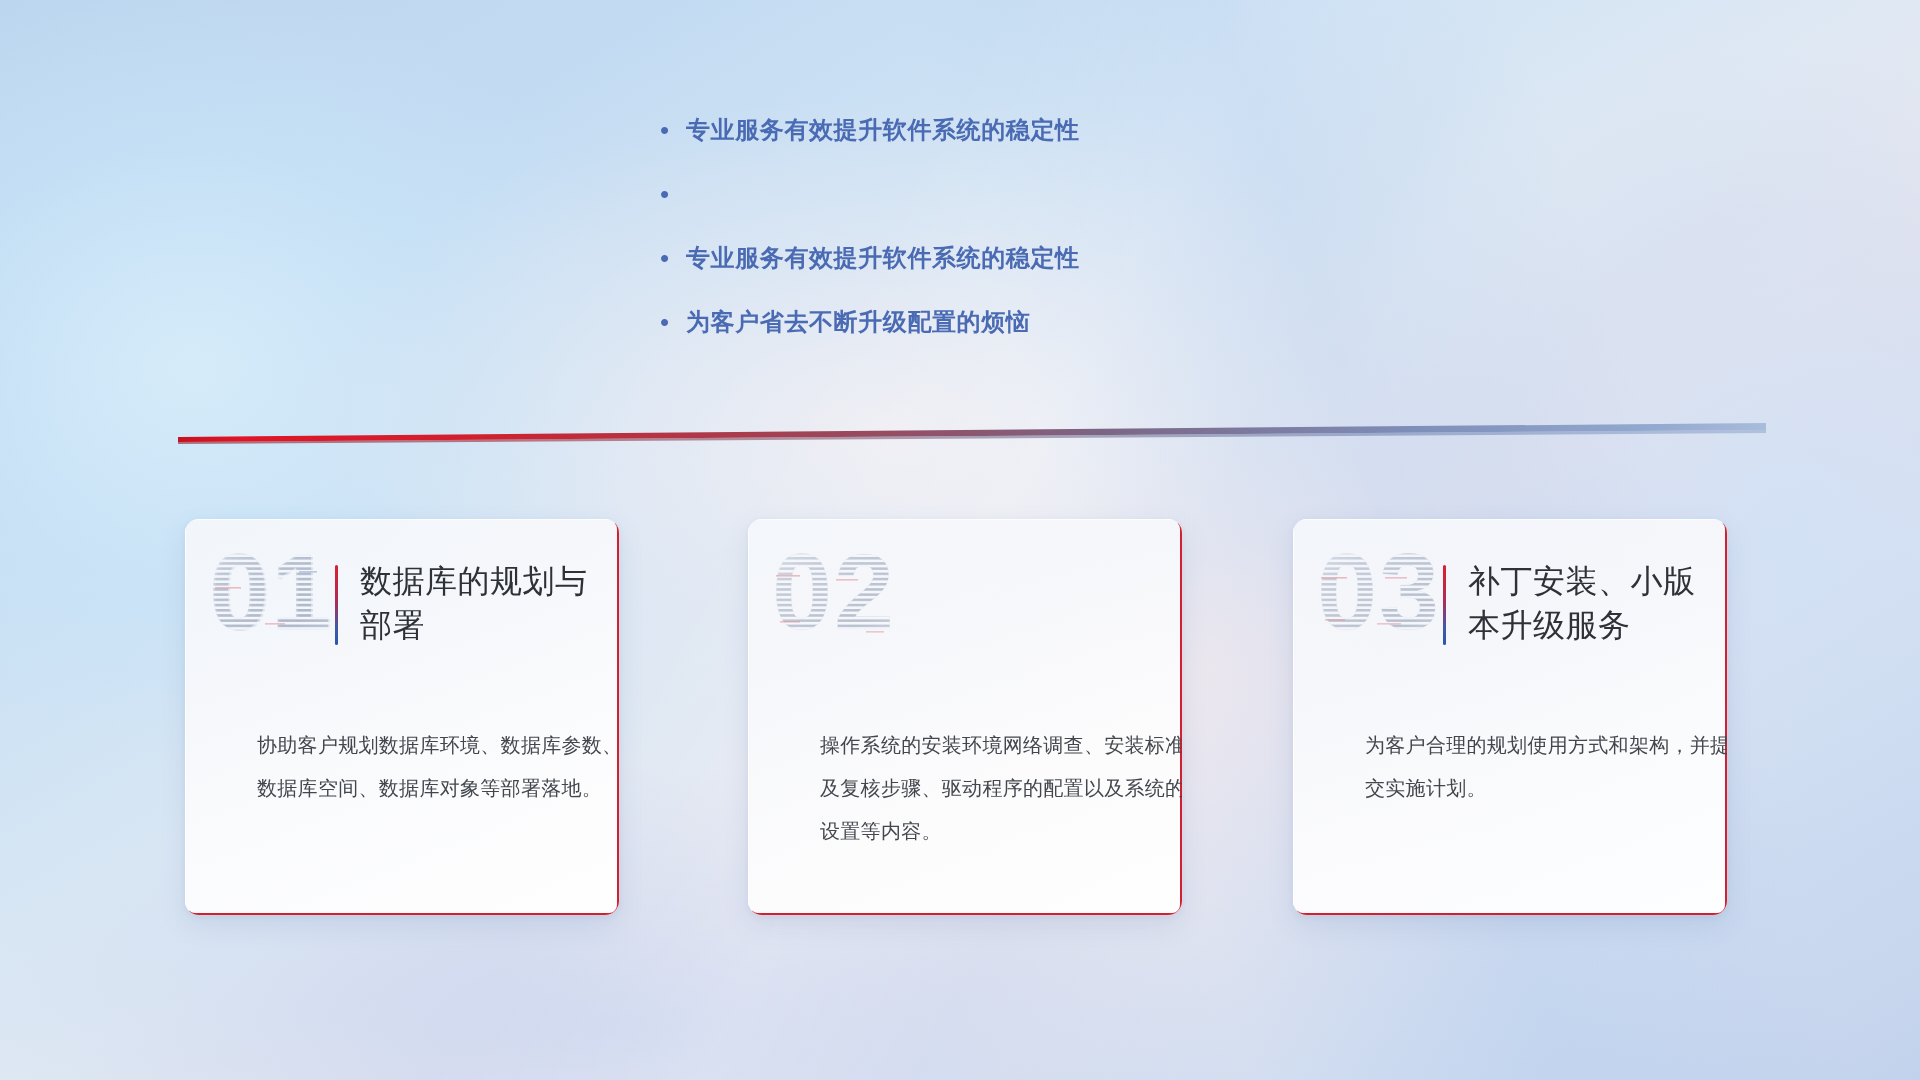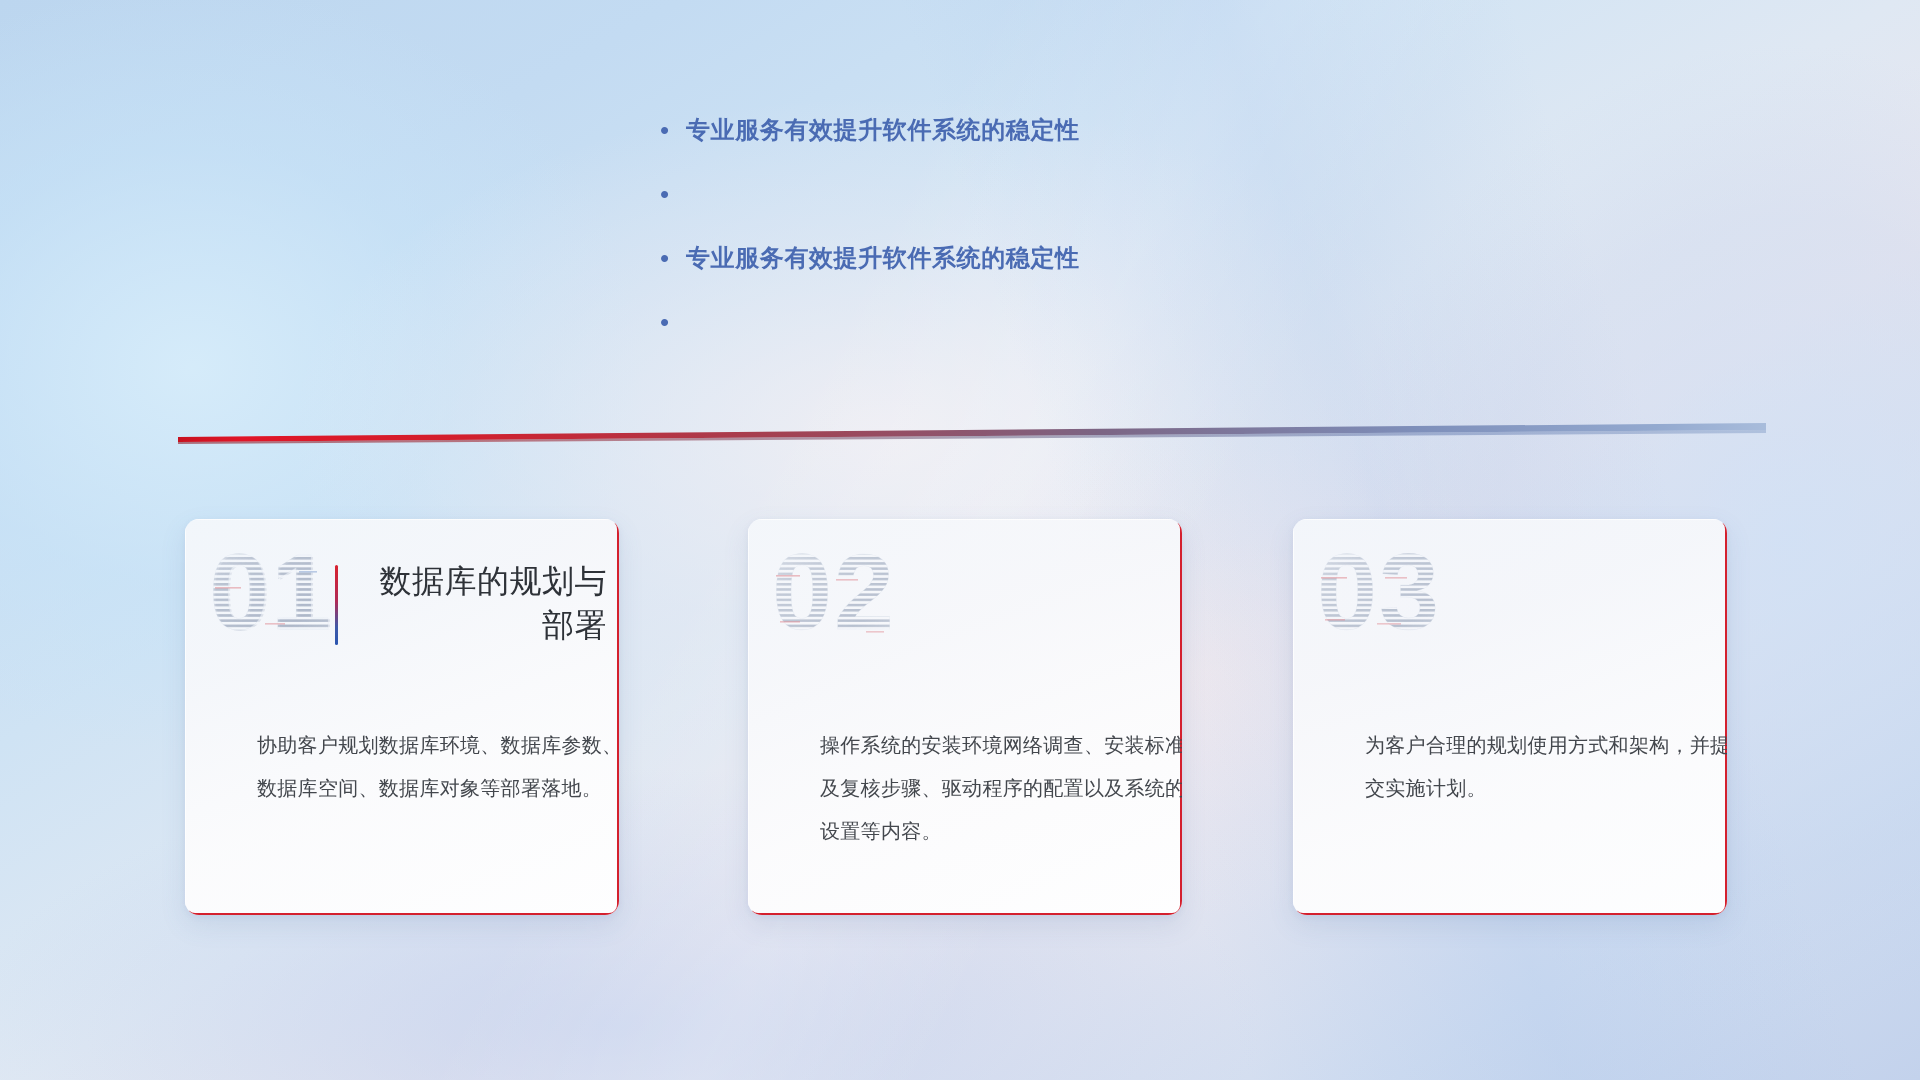--- a/index.html
+++ b/index.html
@@ -159,21 +159,20 @@
   }
   .wm svg { display:block; width:100%; height:100%; }
 
   
   .card-head {
     position:absolute;
     left:150px; top:40px;
     width:272px;
     display:flex;
     align-items:flex-start;
-    text-align:right;
   }
   .grad-bar {
     flex:0 0 3px;
     width:3px;
     height:80px;
     margin-top:6px;
     background:linear-gradient(to bottom,#d8222f 0%,#b12a55 45%,#3f5aa8 78%,#2a55b0 100%);
     border-radius:2px;
   }
   .card-title {
@@ -215,20 +214,21 @@
   </div>
   <div class="bullet-row">
     <span class="bullet-dot">•</span>
   </div>
   <div class="bullet-row">
     <span class="bullet-dot">•</span>
     <span class="bullet-text">专业服务有效提升软件系统的稳定性</span>
   </div>
   <div class="bullet-row">
     <span class="bullet-dot">•</span>
+    <span class="bullet-text">为客户省去不断升级配置的烦恼</span>
   </div>
 </div>
 
 <div class="divider-wrap">
   <svg viewBox="0 0 1588 26" preserveAspectRatio="none">
     <defs>
       <linearGradient id="divGrad" x1="0" y1="0" x2="1" y2="0">
         <stop offset="0" stop-color="#c8121f"></stop>
         <stop offset="0.04" stop-color="#e01527"></stop>
         <stop offset="0.18" stop-color="#d21f2d"></stop>
@@ -342,16 +342,20 @@
         <g mask="url(#m3)" opacity="0.72">
           <text x="2" y="98" font-family="Liberation Sans, sans-serif" font-size="108" font-weight="700" fill="url(#stripes3)" letter-spacing="2">03</text>
           <text x="2" y="98" font-family="Liberation Sans, sans-serif" font-size="108" font-weight="700" fill="none" stroke="#c8d2e2" stroke-width="0.5" letter-spacing="2" opacity="0.4">03</text>
         </g>
         <rect x="6" y="46" width="26" height="1.6" fill="#e08a92" opacity="0.55"></rect>
         <rect x="70" y="46" width="22" height="1.6" fill="#e08a92" opacity="0.5"></rect>
         <rect x="10" y="88" width="20" height="1.6" fill="#e08a92" opacity="0.5"></rect>
         <rect x="62" y="92" width="24" height="1.6" fill="#e08a92" opacity="0.45"></rect>
       </svg>
     </div>
+    <div class="card-head">
+      <div class="grad-bar"></div>
+      <div class="card-title">补丁安装、小版本升级服务</div>
+    </div>
     <div class="card-body">为客户合理的规划使用方式和架构，并提交实施计划。</div>
   </div>
 
 </div>
 
 </body></html>

